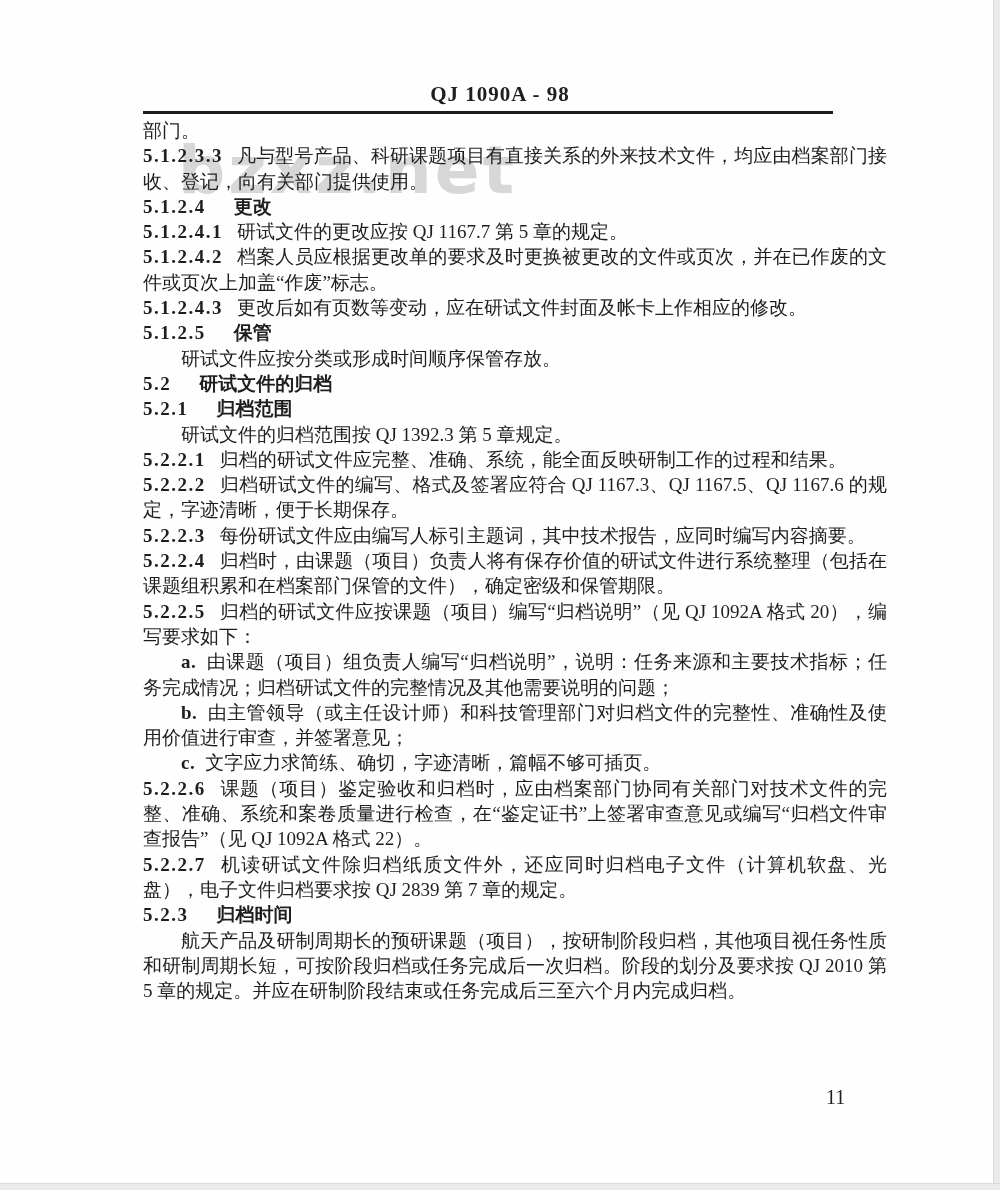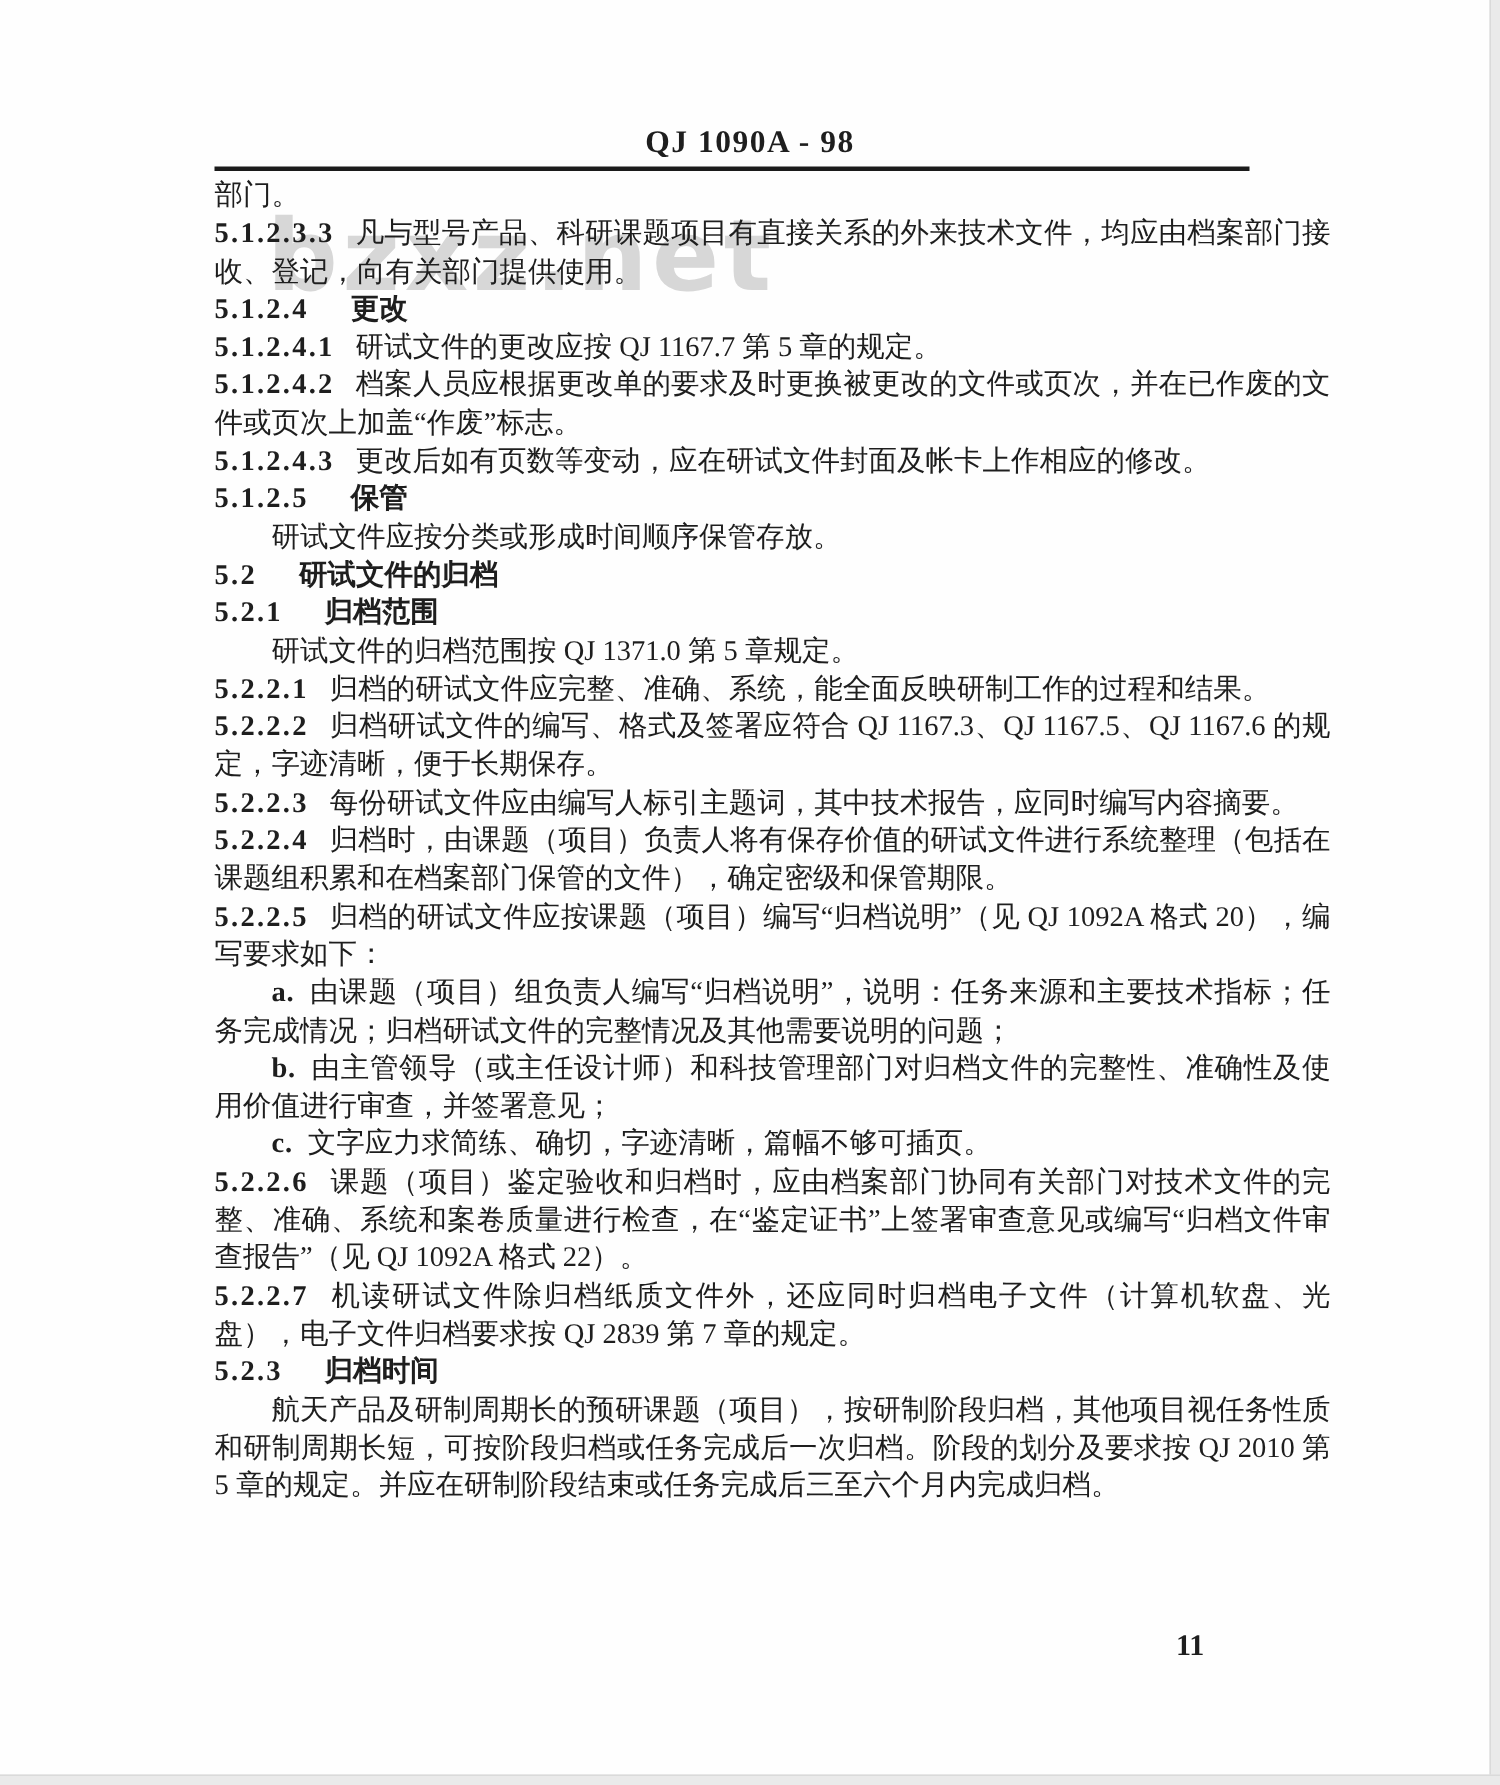--- a/index.html
+++ b/index.html
@@ -61,24 +61,23 @@
     font-weight: 700;
     letter-spacing: 1.5px;
     margin-right: 14px;
   }
   .para.heading { font-weight: 700; }
   .para.heading .num { margin-right: 28px; }
   .para.indent { text-indent: 38px; }
   .para.indent .num { margin-right: 10px; letter-spacing: 0.5px; }
   .page-number {
     position: absolute;
-    left: 784px; top: 1086px;
+    left: 826px; top: 1086px;
     font-size: 20px;
     z-index: 1;
-    font-weight: bold;
   }
   .edge-right {
     position: absolute;
     right: 0; top: 0;
     width: 7px; height: 1190px;
     background: #eaeaea;
     border-left: 1px solid #dadada;
     z-index: 2;
   }
   .edge-bottom {
@@ -103,21 +102,21 @@
       <p class="para">部门。</p>
       <p class="para"><span class="num">5.1.2.3.3</span>凡与型号产品、科研课题项目有直接关系的外来技术文件，均应由档案部门接收、登记，向有关部门提供使用。</p>
       <p class="para heading"><span class="num">5.1.2.4</span>更改</p>
       <p class="para"><span class="num">5.1.2.4.1</span>研试文件的更改应按 QJ 1167.7 第 5 章的规定。</p>
       <p class="para"><span class="num">5.1.2.4.2</span>档案人员应根据更改单的要求及时更换被更改的文件或页次，并在已作废的文件或页次上加盖“作废”标志。</p>
       <p class="para"><span class="num">5.1.2.4.3</span>更改后如有页数等变动，应在研试文件封面及帐卡上作相应的修改。</p>
       <p class="para heading"><span class="num">5.1.2.5</span>保管</p>
       <p class="para indent">研试文件应按分类或形成时间顺序保管存放。</p>
       <p class="para heading"><span class="num">5.2</span>研试文件的归档</p>
       <p class="para heading"><span class="num">5.2.1</span>归档范围</p>
-      <p class="para indent">研试文件的归档范围按 QJ 1371.0 第 5 章规定。</p>
+      <p class="para indent">研试文件的归档范围按 QJ 1392.3 第 5 章规定。</p>
       <p class="para"><span class="num">5.2.2.1</span>归档的研试文件应完整、准确、系统，能全面反映研制工作的过程和结果。</p>
       <p class="para"><span class="num">5.2.2.2</span>归档研试文件的编写、格式及签署应符合 QJ 1167.3、QJ 1167.5、QJ 1167.6 的规定，字迹清晰，便于长期保存。</p>
       <p class="para"><span class="num">5.2.2.3</span>每份研试文件应由编写人标引主题词，其中技术报告，应同时编写内容摘要。</p>
       <p class="para"><span class="num">5.2.2.4</span>归档时，由课题（项目）负责人将有保存价值的研试文件进行系统整理（包括在课题组积累和在档案部门保管的文件），确定密级和保管期限。</p>
       <p class="para"><span class="num">5.2.2.5</span>归档的研试文件应按课题（项目）编写“归档说明”（见 QJ 1092A 格式 20），编写要求如下：</p>
       <p class="para indent"><span class="num">a.</span>由课题（项目）组负责人编写“归档说明”，说明：任务来源和主要技术指标；任务完成情况；归档研试文件的完整情况及其他需要说明的问题；</p>
       <p class="para indent"><span class="num">b.</span>由主管领导（或主任设计师）和科技管理部门对归档文件的完整性、准确性及使用价值进行审查，并签署意见；</p>
       <p class="para indent"><span class="num">c.</span>文字应力求简练、确切，字迹清晰，篇幅不够可插页。</p>
       <p class="para"><span class="num">5.2.2.6</span>课题（项目）鉴定验收和归档时，应由档案部门协同有关部门对技术文件的完整、准确、系统和案卷质量进行检查，在“鉴定证书”上签署审查意见或编写“归档文件审查报告”（见 QJ 1092A 格式 22）。</p>
       <p class="para"><span class="num">5.2.2.7</span>机读研试文件除归档纸质文件外，还应同时归档电子文件（计算机软盘、光盘），电子文件归档要求按 QJ 2839 第 7 章的规定。</p>

